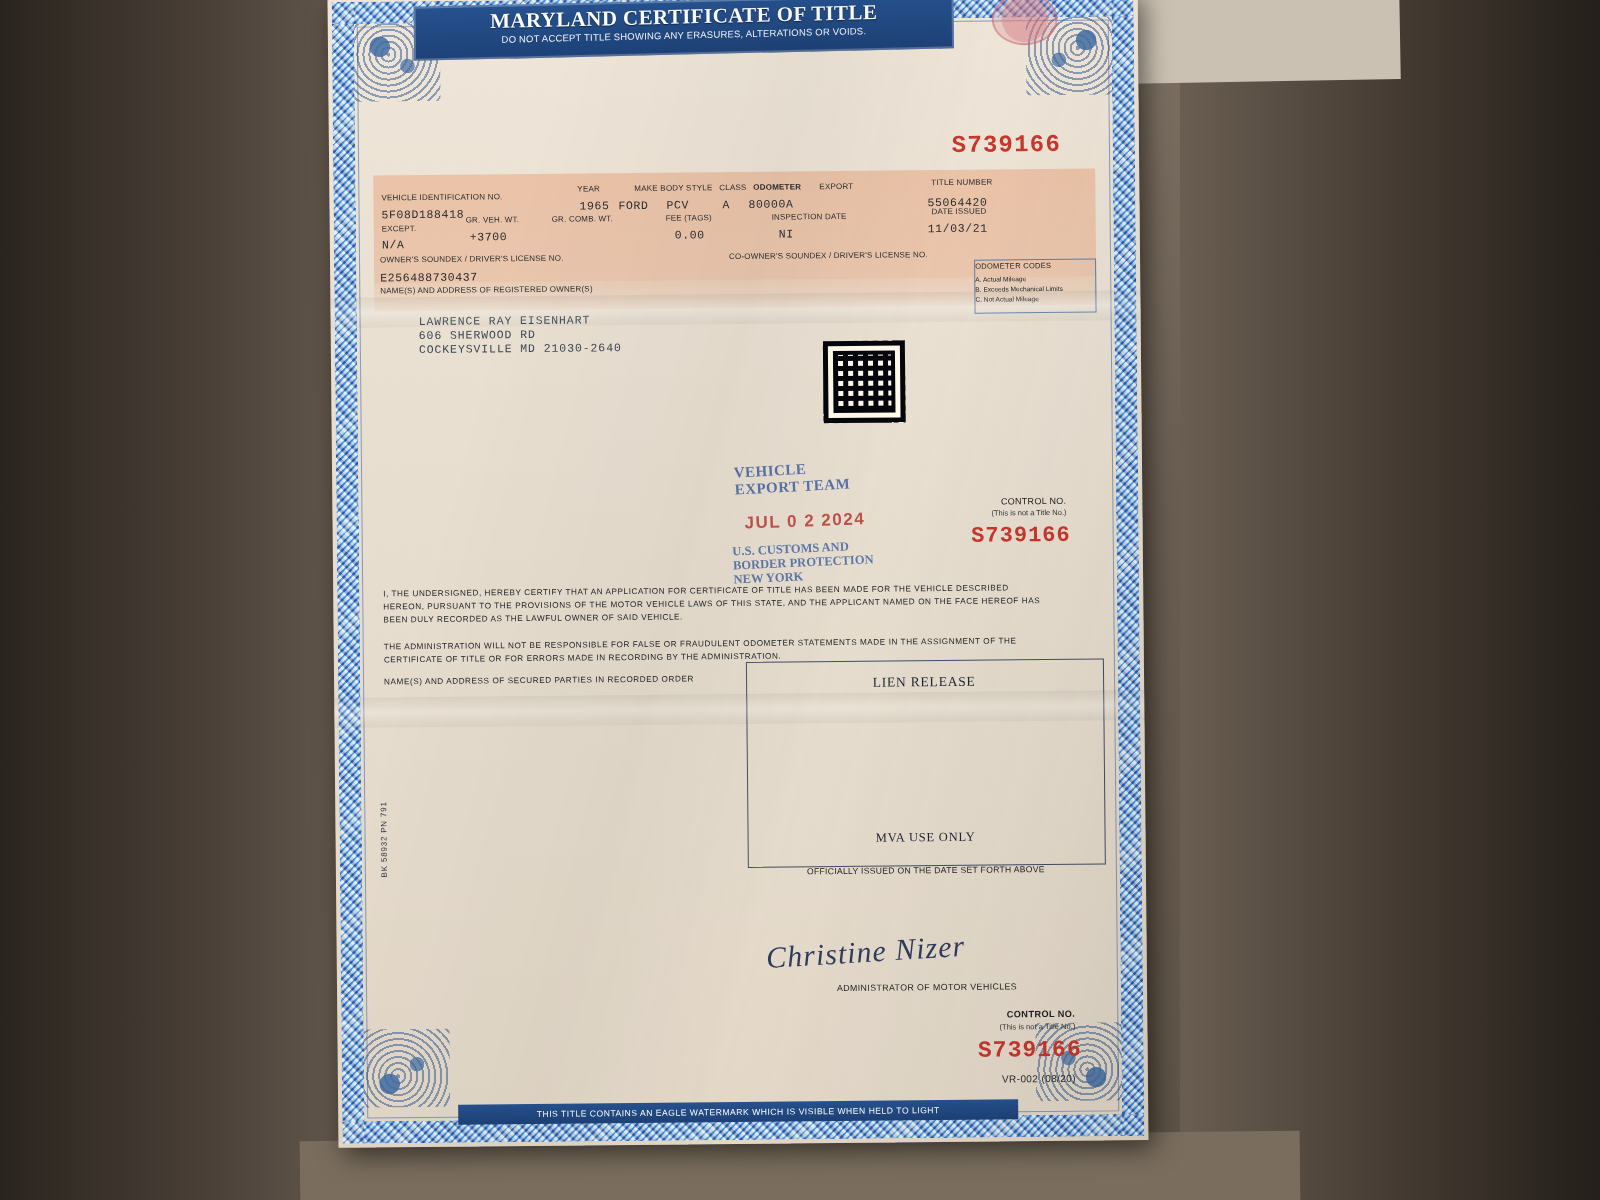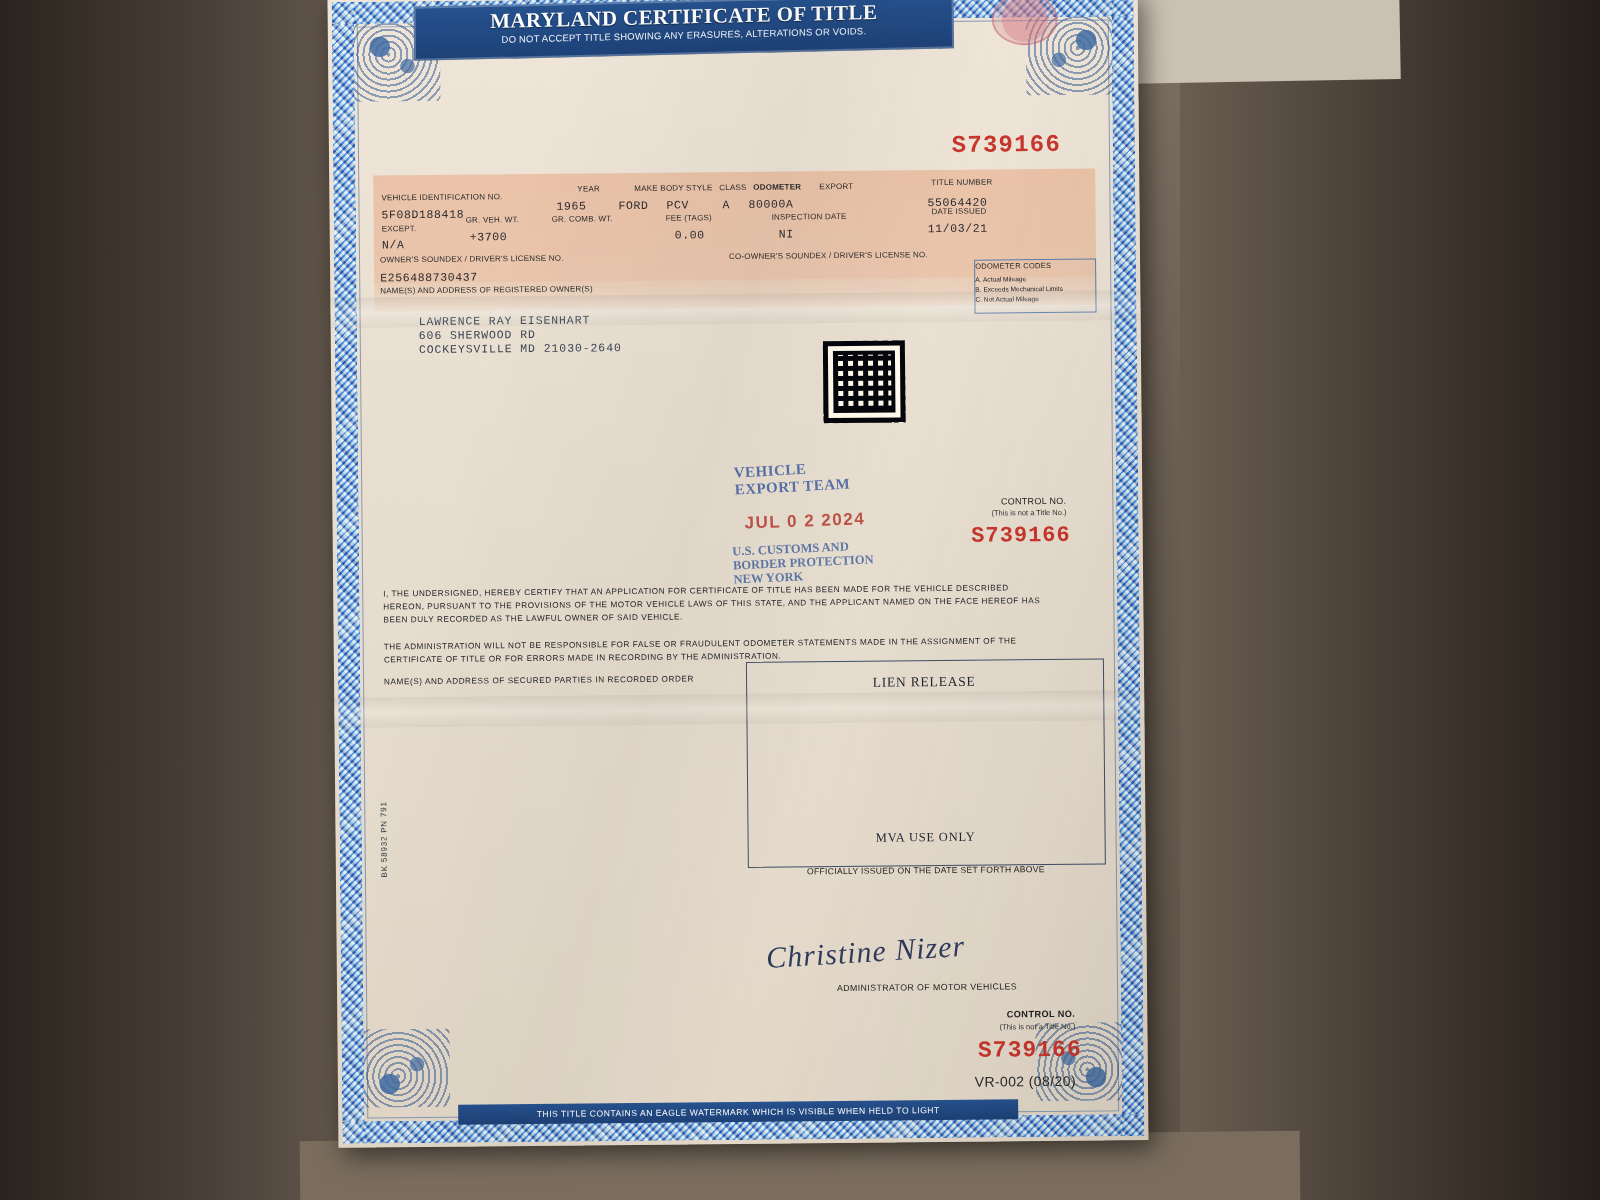--- a/index.html
+++ b/index.html
@@ -432,21 +432,21 @@
     font-size: 7.6px; color: #333;
   }
   .ctrl-bot-num {
     position: absolute; right: 66px; top: 1046px;
     color: #c8362c; font-family: "Liberation Mono", monospace;
     font-size: 23px; font-weight: bold; letter-spacing: 1px;
   }
   .form-code {
     position: absolute; right: 72px; top: 1082px;
     font-family: "Liberation Sans", sans-serif;
-    font-size: 14px; color: #2a2a2a; letter-spacing: .4px;
+    font-size: 10px; color: #2a2a2a; letter-spacing: .4px;
   }
 
   .footer-band {
     position: absolute;
     left: 120px; bottom: 22px;
     width: 560px; height: 20px;
     background: linear-gradient(180deg, #26528f, #1d4177);
     color: #fff;
     font-family: "Liberation Sans", sans-serif;
     font-size: 8.6px;
@@ -497,21 +497,21 @@
     <div class="lbl" style="left:52px; top:196px;">VEHICLE IDENTIFICATION NO.</div>
     <div class="lbl" style="left:248px; top:189px;">YEAR</div>
     <div class="lbl" style="left:288px; top:189px;padding-left:17px;">MAKE</div>
     <div class="lbl" style="left:331px; top:189px;">BODY STYLE</div>
     <div class="lbl" style="left:390px; top:189px;">CLASS</div>
     <div class="lbl" style="left:424px; top:189px;font-weight:bold;">ODOMETER</div>
     <div class="lbl" style="left:490px; top:189px;">EXPORT</div>
     <div class="lbl" style="left:602px; top:186px;">TITLE NUMBER</div>
 
     <div class="val" style="left:52px; top:211px;">5F08D188418</div>
-    <div class="val" style="left:227px; top:204px;">1965</div>
+    <div class="val" style="left:250px; top:204px;">1965</div>
     <div class="val" style="left:289px; top:204px;">FORD</div>
     <div class="val" style="left:337px; top:204px;">PCV</div>
     <div class="val" style="left:393px; top:204px;">A</div>
     <div class="val" style="left:419px; top:204px;">80000A</div>
     <div class="val" style="left:598px; top:204px;">55064420</div>
 
     <div class="lbl" style="left:52px; top:227px;">EXCEPT.</div>
     <div class="lbl" style="left:136px; top:219px;">GR. VEH. WT.</div>
     <div class="lbl" style="left:222px; top:219px;">GR. COMB. WT.</div>
     <div class="lbl" style="left:336px; top:219px;">FEE (TAGS)</div>

